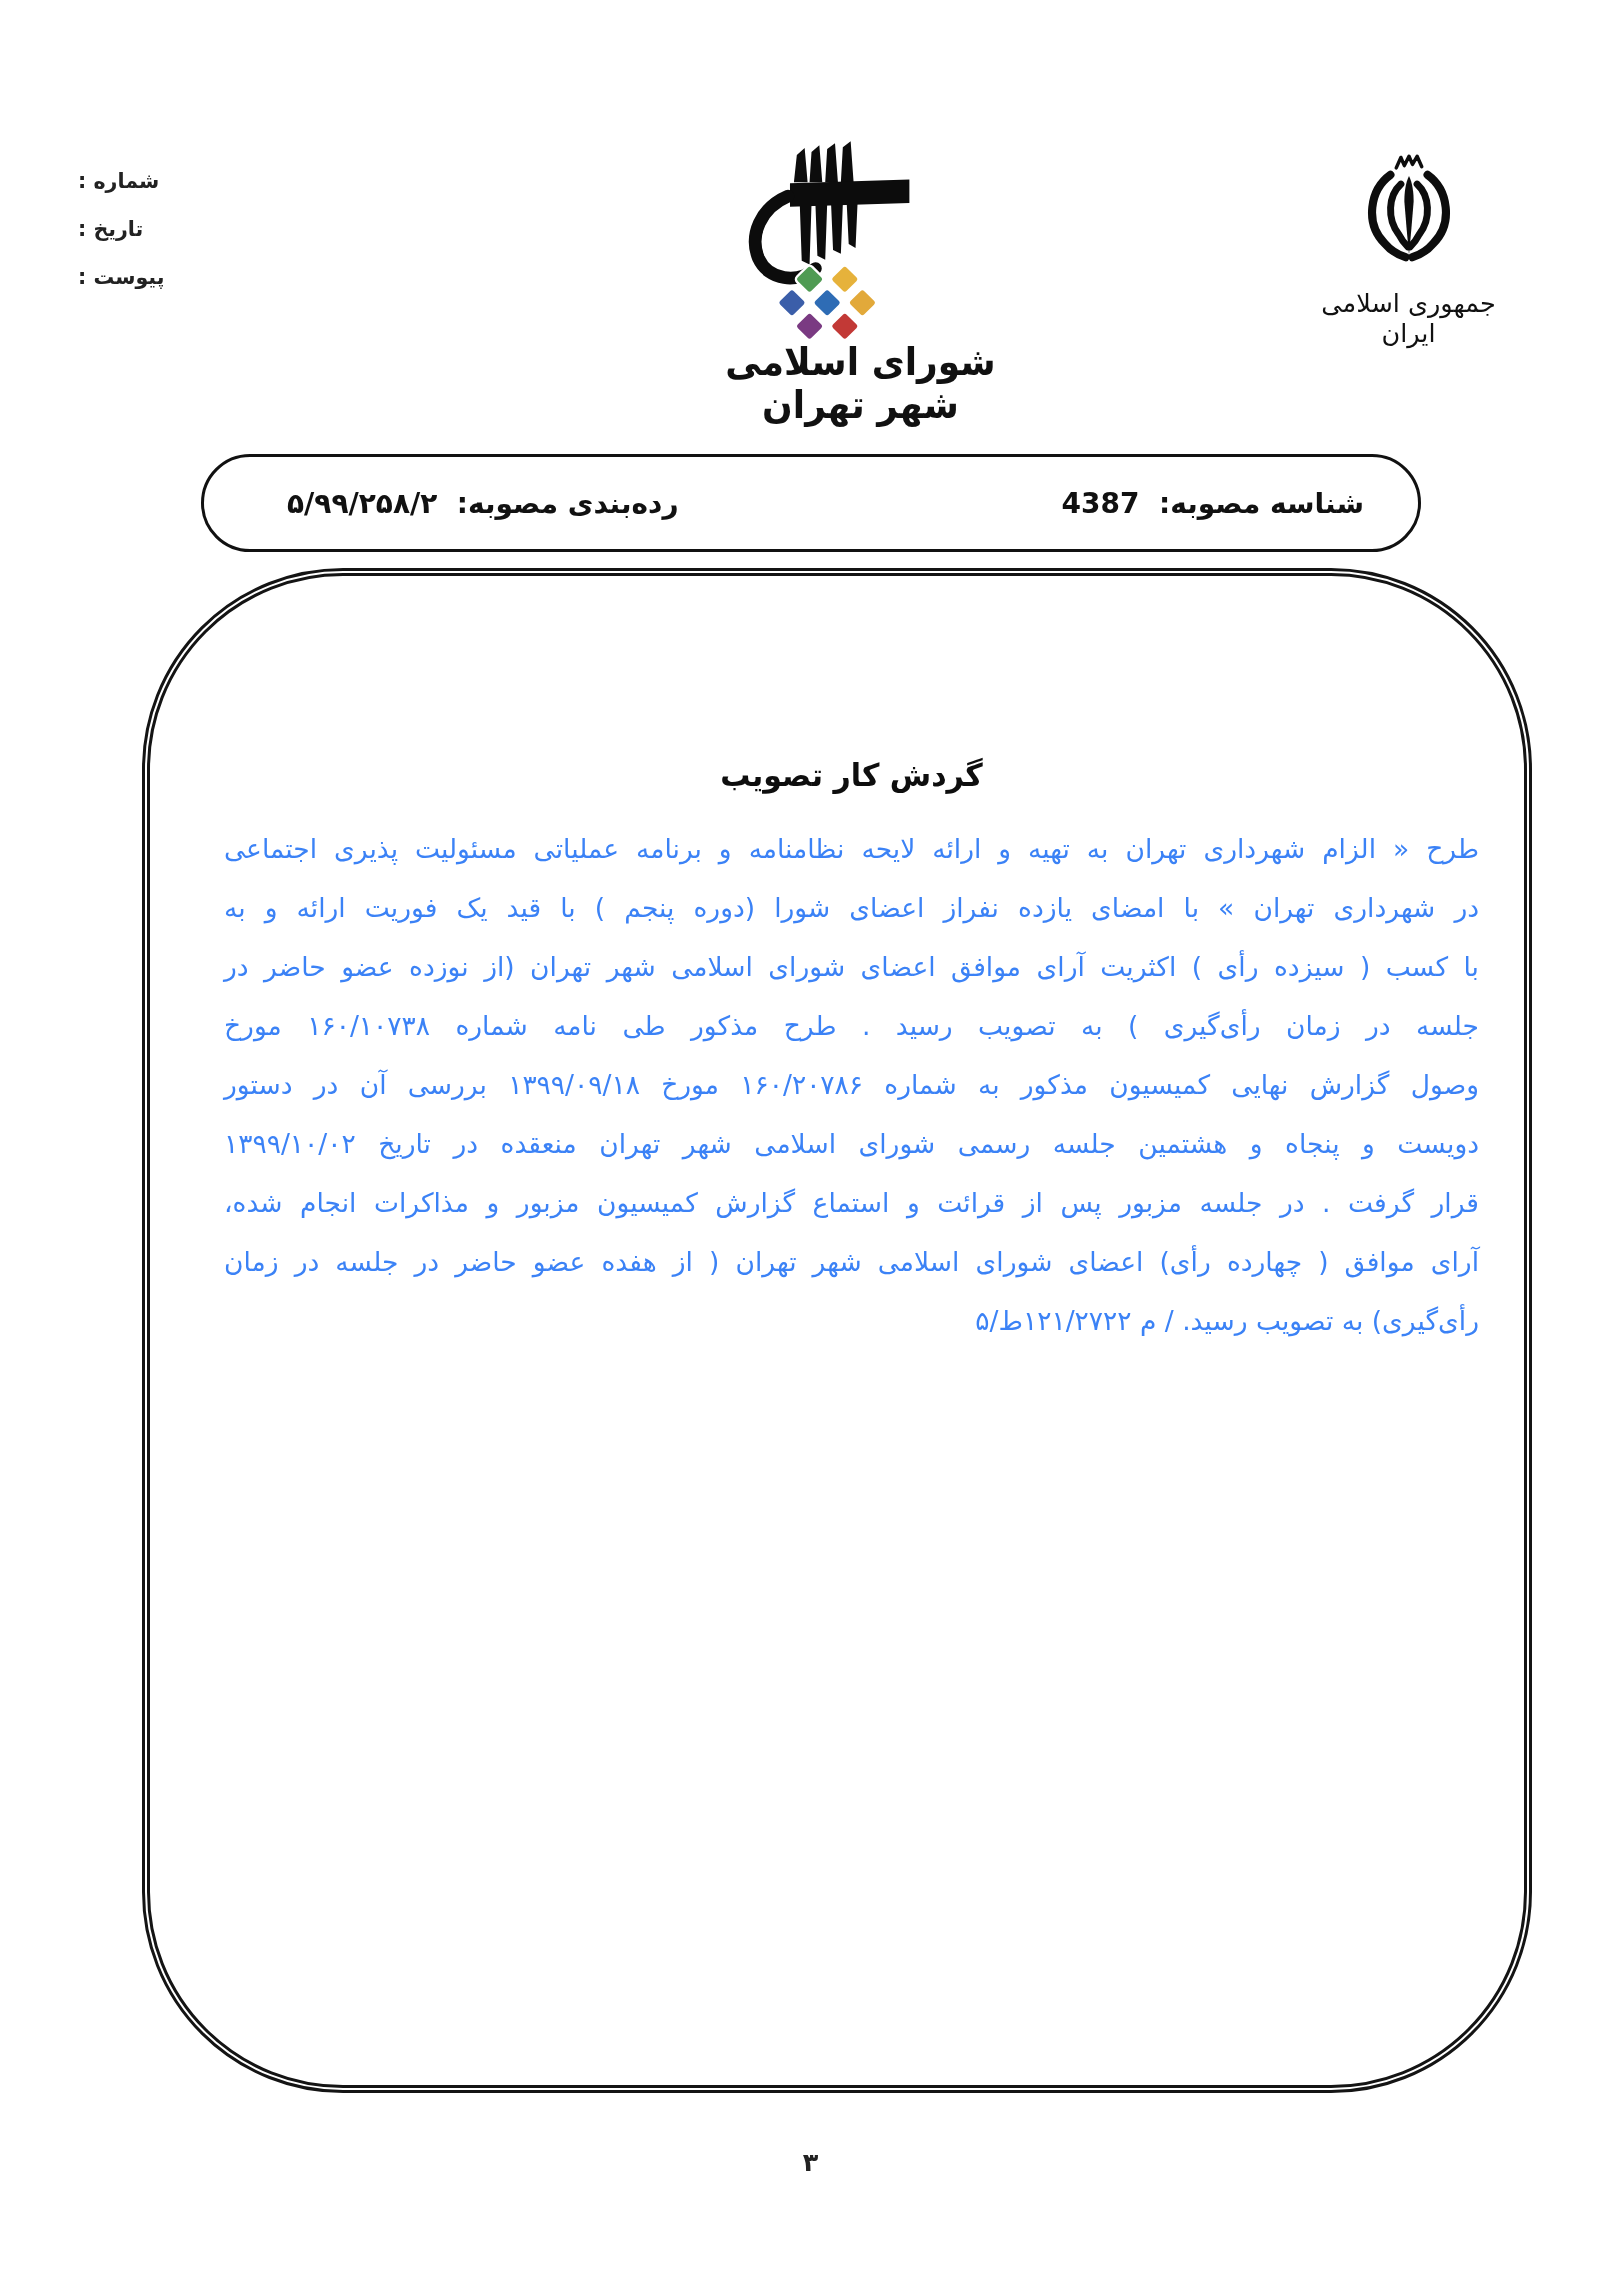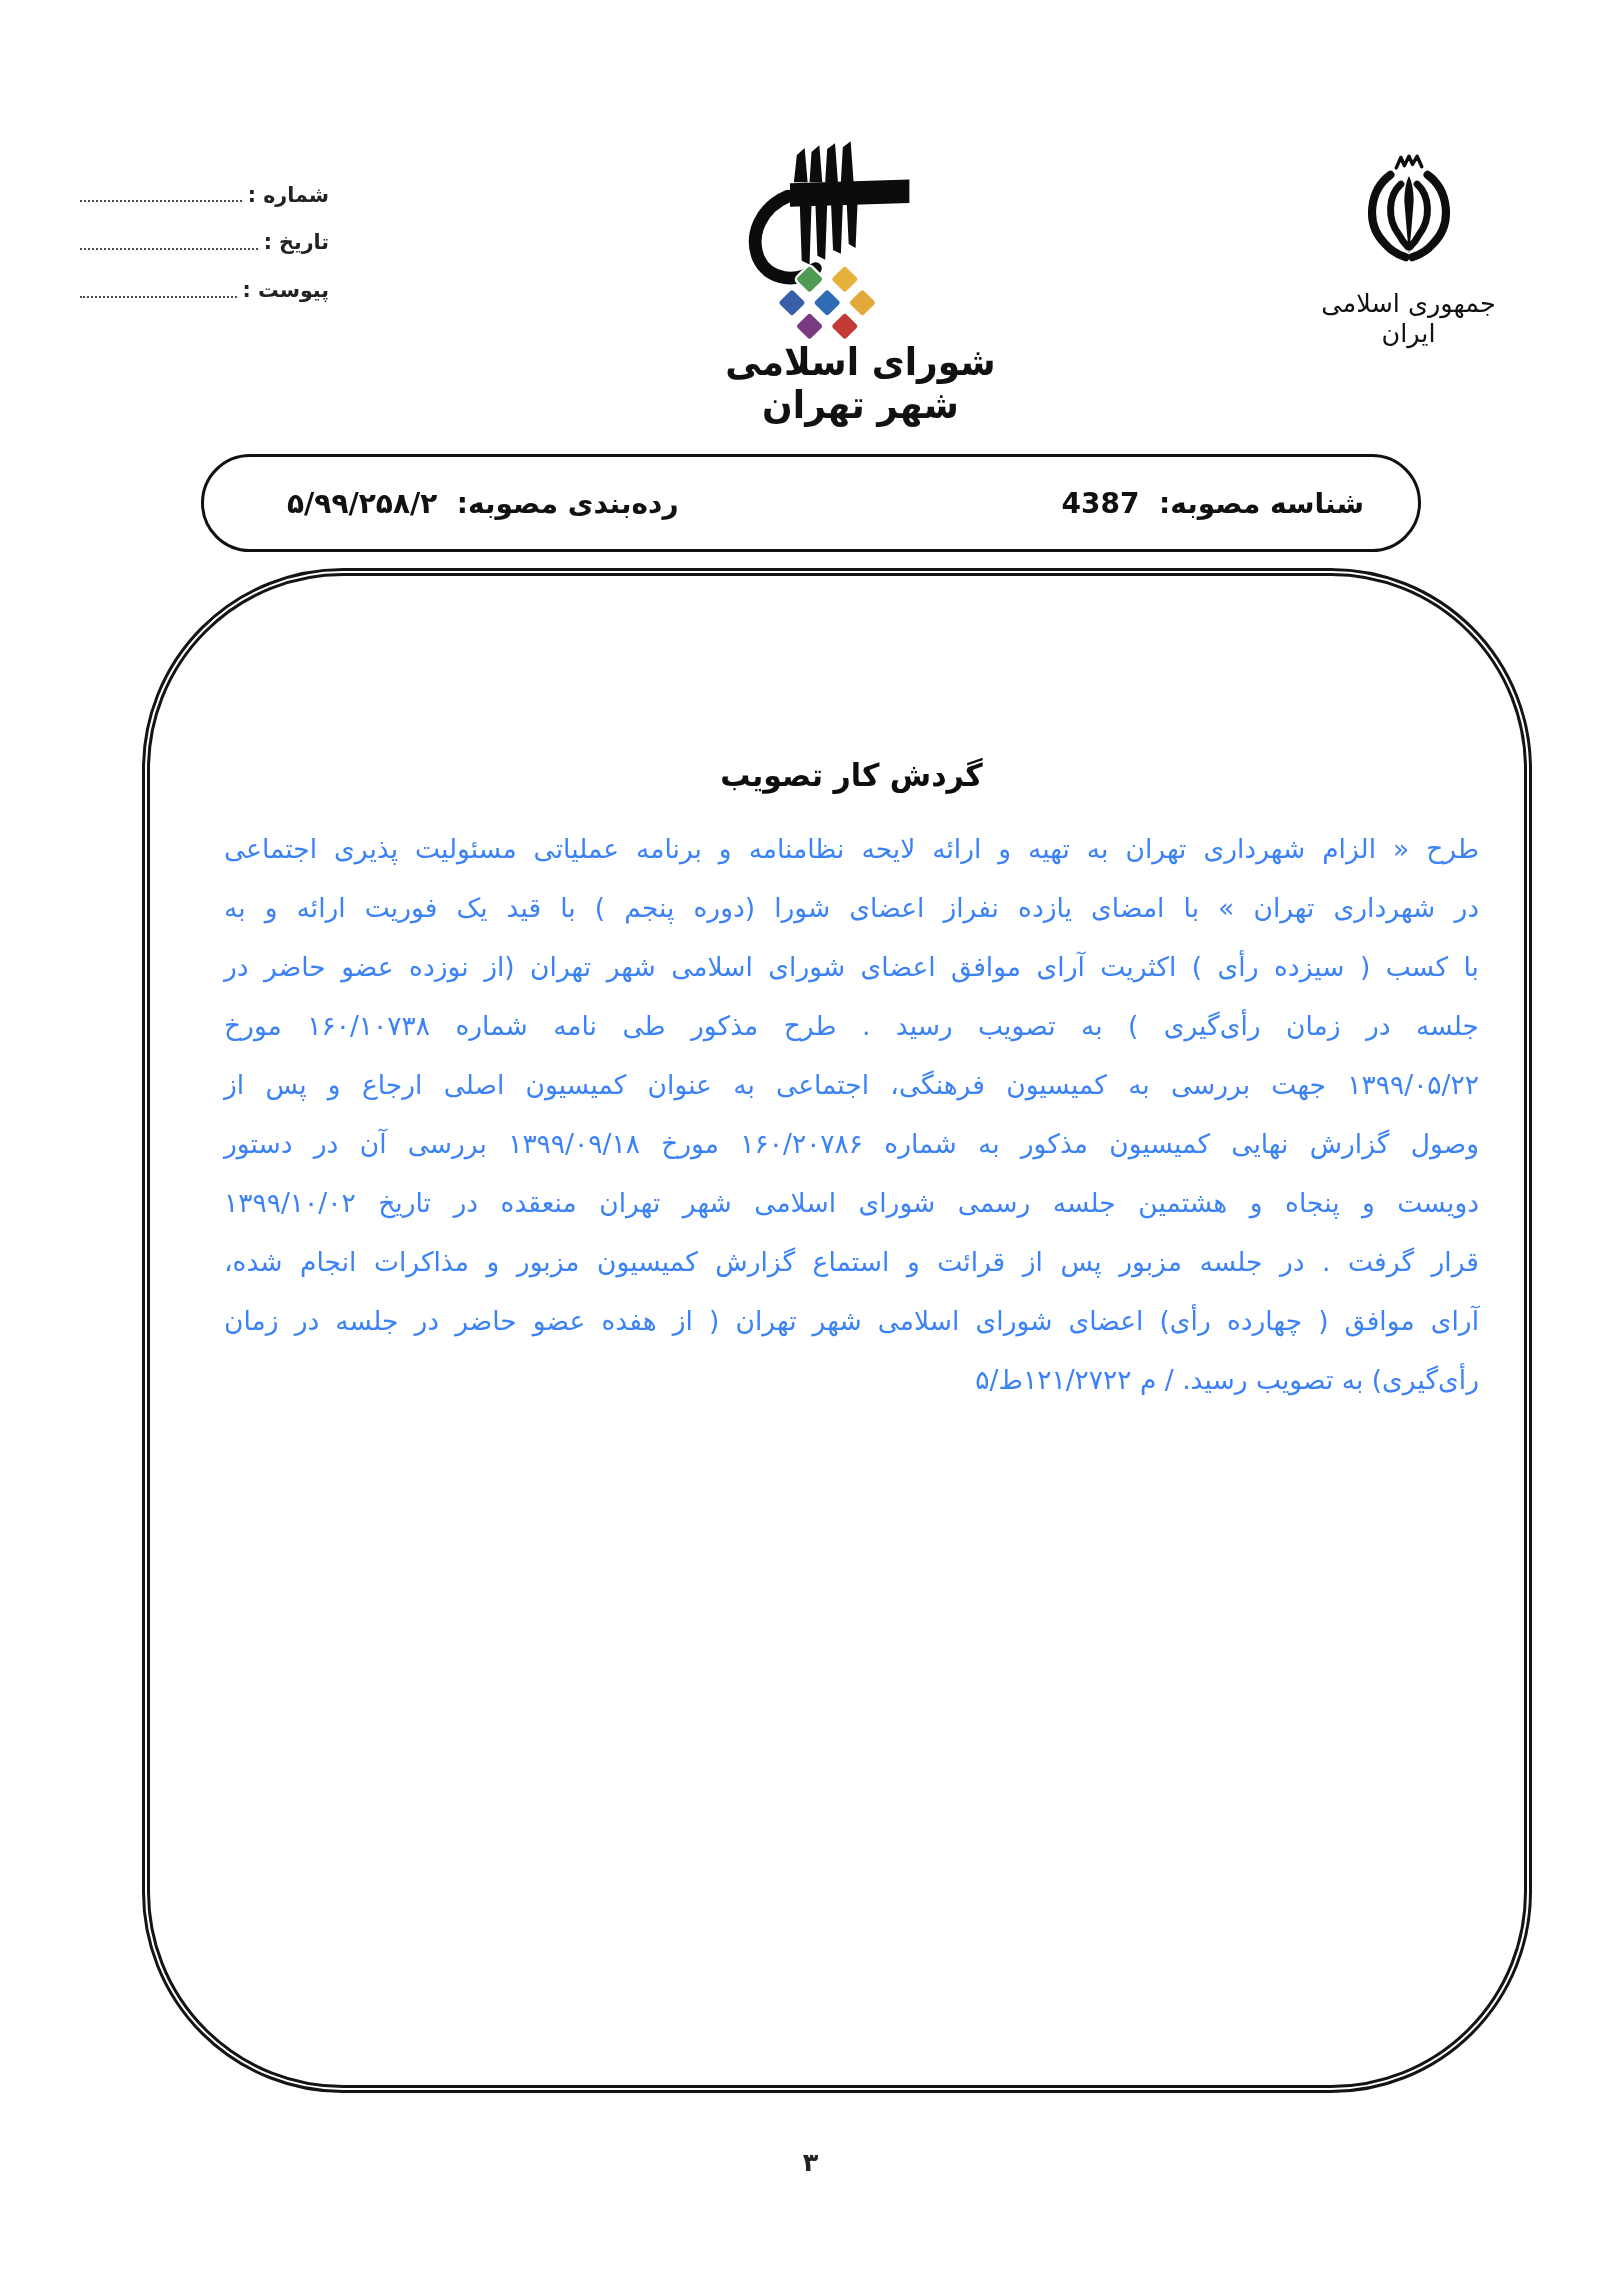--- a/index.html
+++ b/index.html
@@ -9,21 +9,21 @@
     background:#ffffff;
     font-family:"DejaVu Sans", sans-serif;
     color:#1b1b1b;
     overflow:hidden;
   }
   
   .lh-fields{
     position:absolute;left:78px;top:169px;width:251px;
     direction:rtl;
   }
-  .lh-row{display:flex;align-items:flex-end;height:41px;margin-bottom:6.9px;}
+  .lh-row{display:flex;align-items:flex-end;height:41px;margin-bottom:6.9px;flex-direction:column;}
   .lh-label{
     font-size:20.6px;font-weight:700;color:#222;
     white-space:nowrap;padding-bottom:2px;line-height:25.5px;
   }
   .lh-dots{flex:1;border-bottom:2.9px dotted #4a4a4a;margin:0 5.9px 7.8px 2px;height:1px;}
   
   .council-logo{position:absolute;left:686px;top:130px;width:349px;height:284px;}
   .council-mark{position:absolute;left:57px;top:4.9px;}
   .council-caption{
     position:absolute;top:212px;left:0;width:100%;
@@ -156,21 +156,20 @@
     </div>
   </div>
 
   <div class="doc-frame">
     <h1 class="doc-title">گردش کار تصویب</h1>
     <div class="doc-body">
       <div class="line">طرح « الزام شهرداری تهران به تهیه و ارائه لایحه نظامنامه و برنامه عملیاتی مسئولیت پذیری اجتماعی</div>
       <div class="line">در شهرداری تهران » با امضای یازده نفراز اعضای شورا (دوره پنجم ) با قید یک فوریت ارائه و به</div>
       <div class="line">با کسب ( سیزده رأی ) اکثریت آرای موافق اعضای شورای اسلامی شهر تهران (از نوزده عضو حاضر در</div>
       <div class="line">جلسه در زمان رأی‌گیری ) به تصویب رسید . طرح مذکور طی نامه شماره ۱۶۰/۱۰۷۳۸ مورخ</div>
-      <div class="line">۱۳۹۹/۰۵/۲۲ جهت بررسی به کمیسیون فرهنگی، اجتماعی به عنوان کمیسیون اصلی ارجاع و پس از</div>
       <div class="line">وصول گزارش نهایی کمیسیون مذکور به شماره ۱۶۰/۲۰۷۸۶ مورخ ۱۳۹۹/۰۹/۱۸ بررسی آن در دستور</div>
       <div class="line">دویست و پنجاه و هشتمین جلسه رسمی شورای اسلامی شهر تهران منعقده در تاریخ ۱۳۹۹/۱۰/۰۲</div>
       <div class="line">قرار گرفت . در جلسه مزبور پس از قرائت و استماع گزارش کمیسیون مزبور و مذاکرات انجام شده،</div>
       <div class="line">آرای موافق ( چهارده رأی) اعضای شورای اسلامی شهر تهران ( از هفده عضو حاضر در جلسه در زمان</div>
       <div class="line last">رأی‌گیری) به تصویب رسید. / م ۱۲۱/۲۷۲۲ط/۵</div>
     </div>
   </div>
 
   <div class="page-number">۳</div>
 

